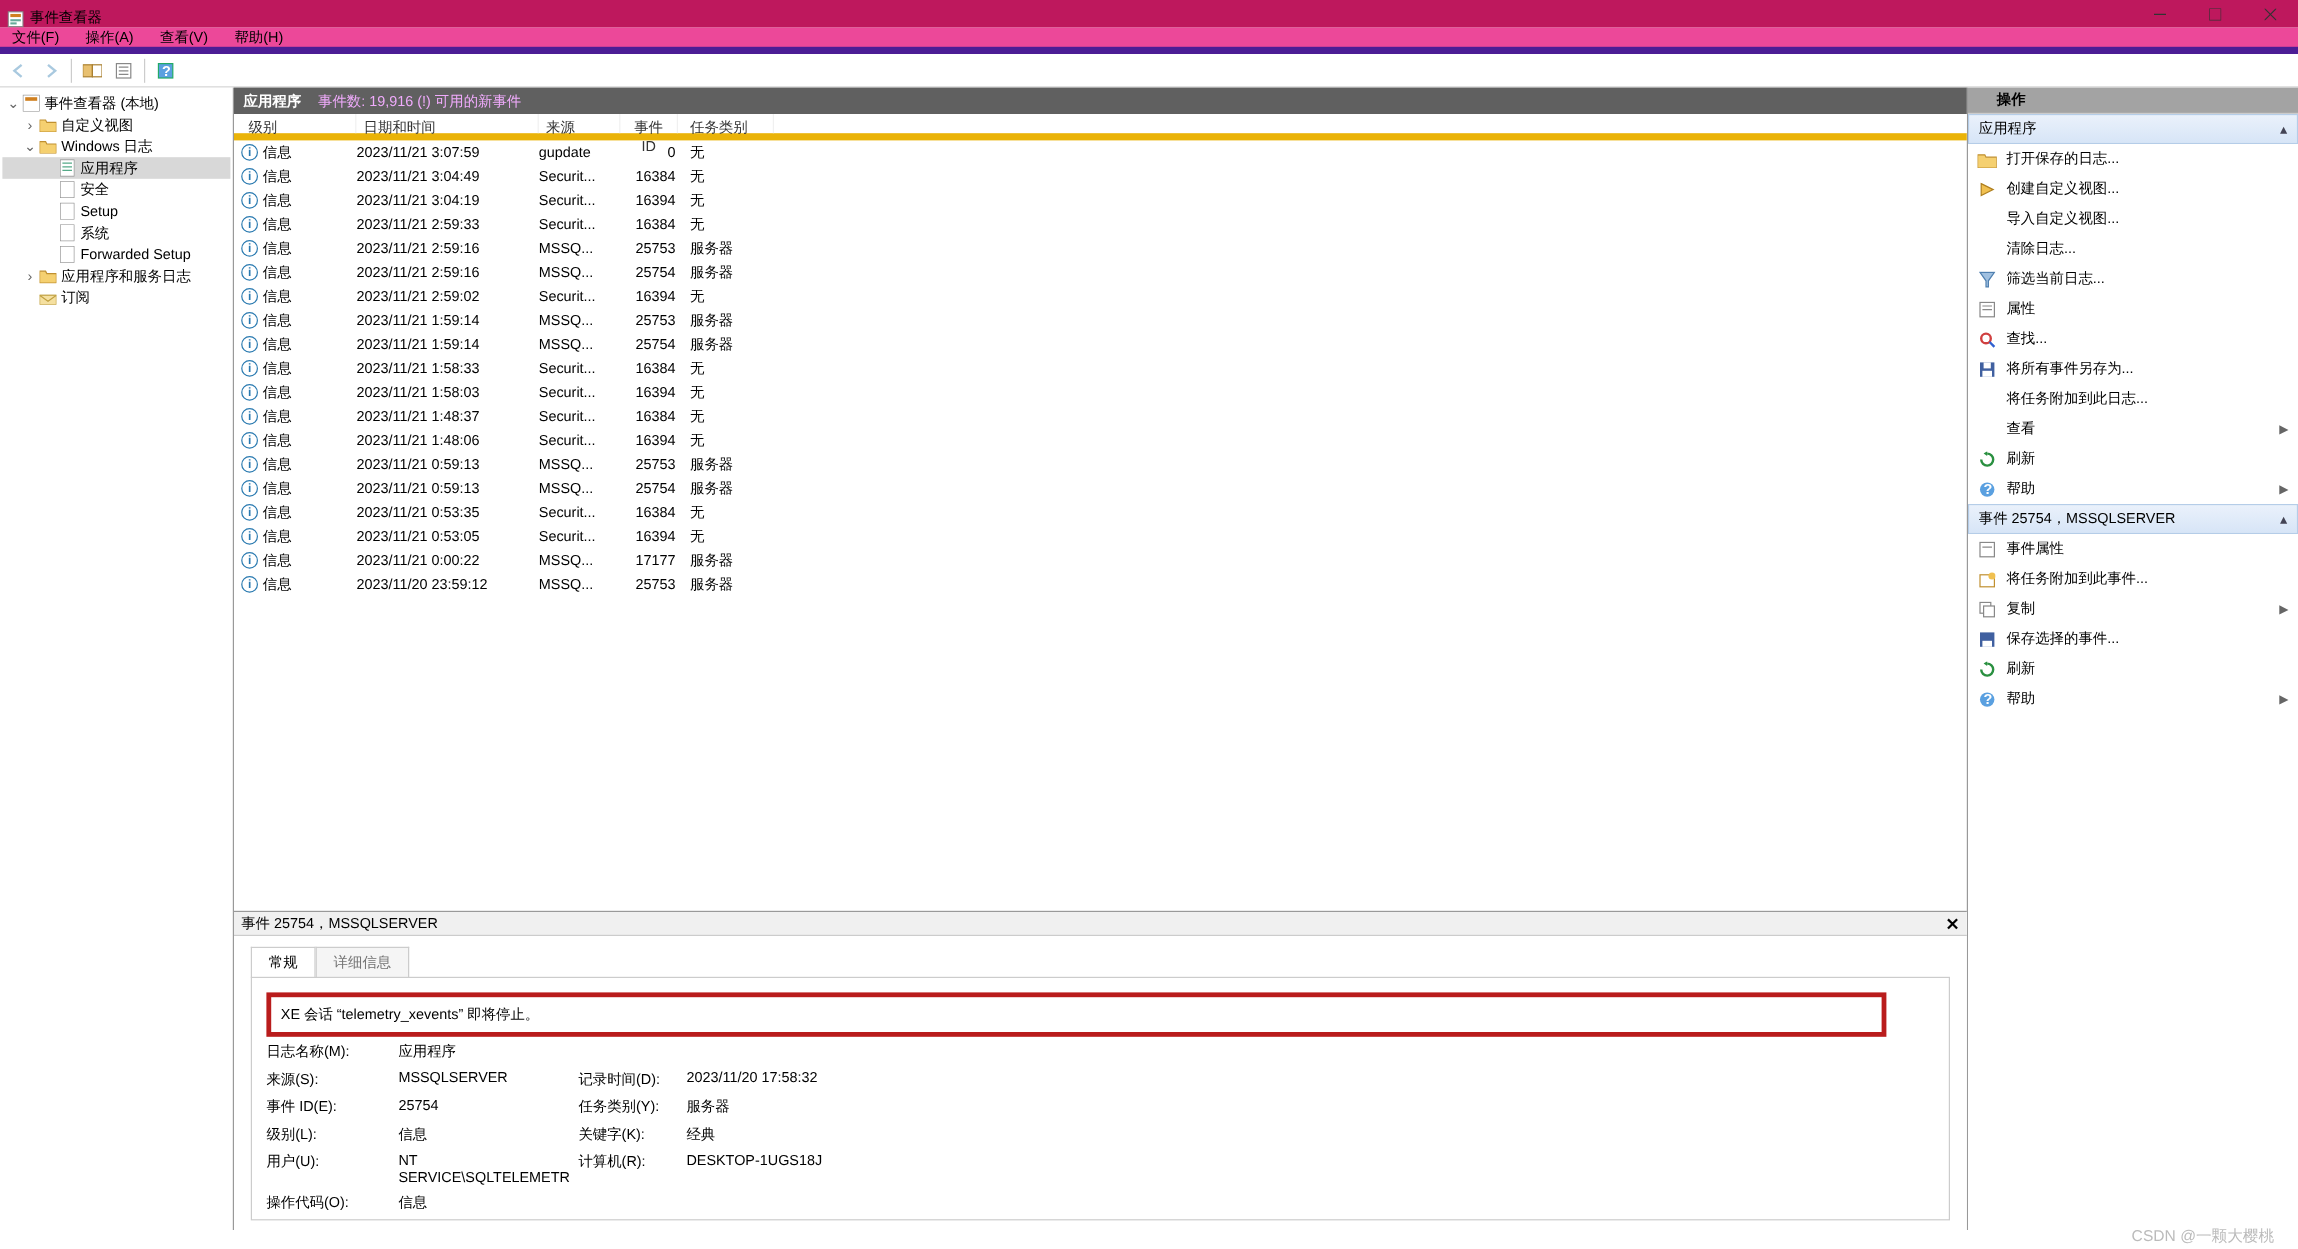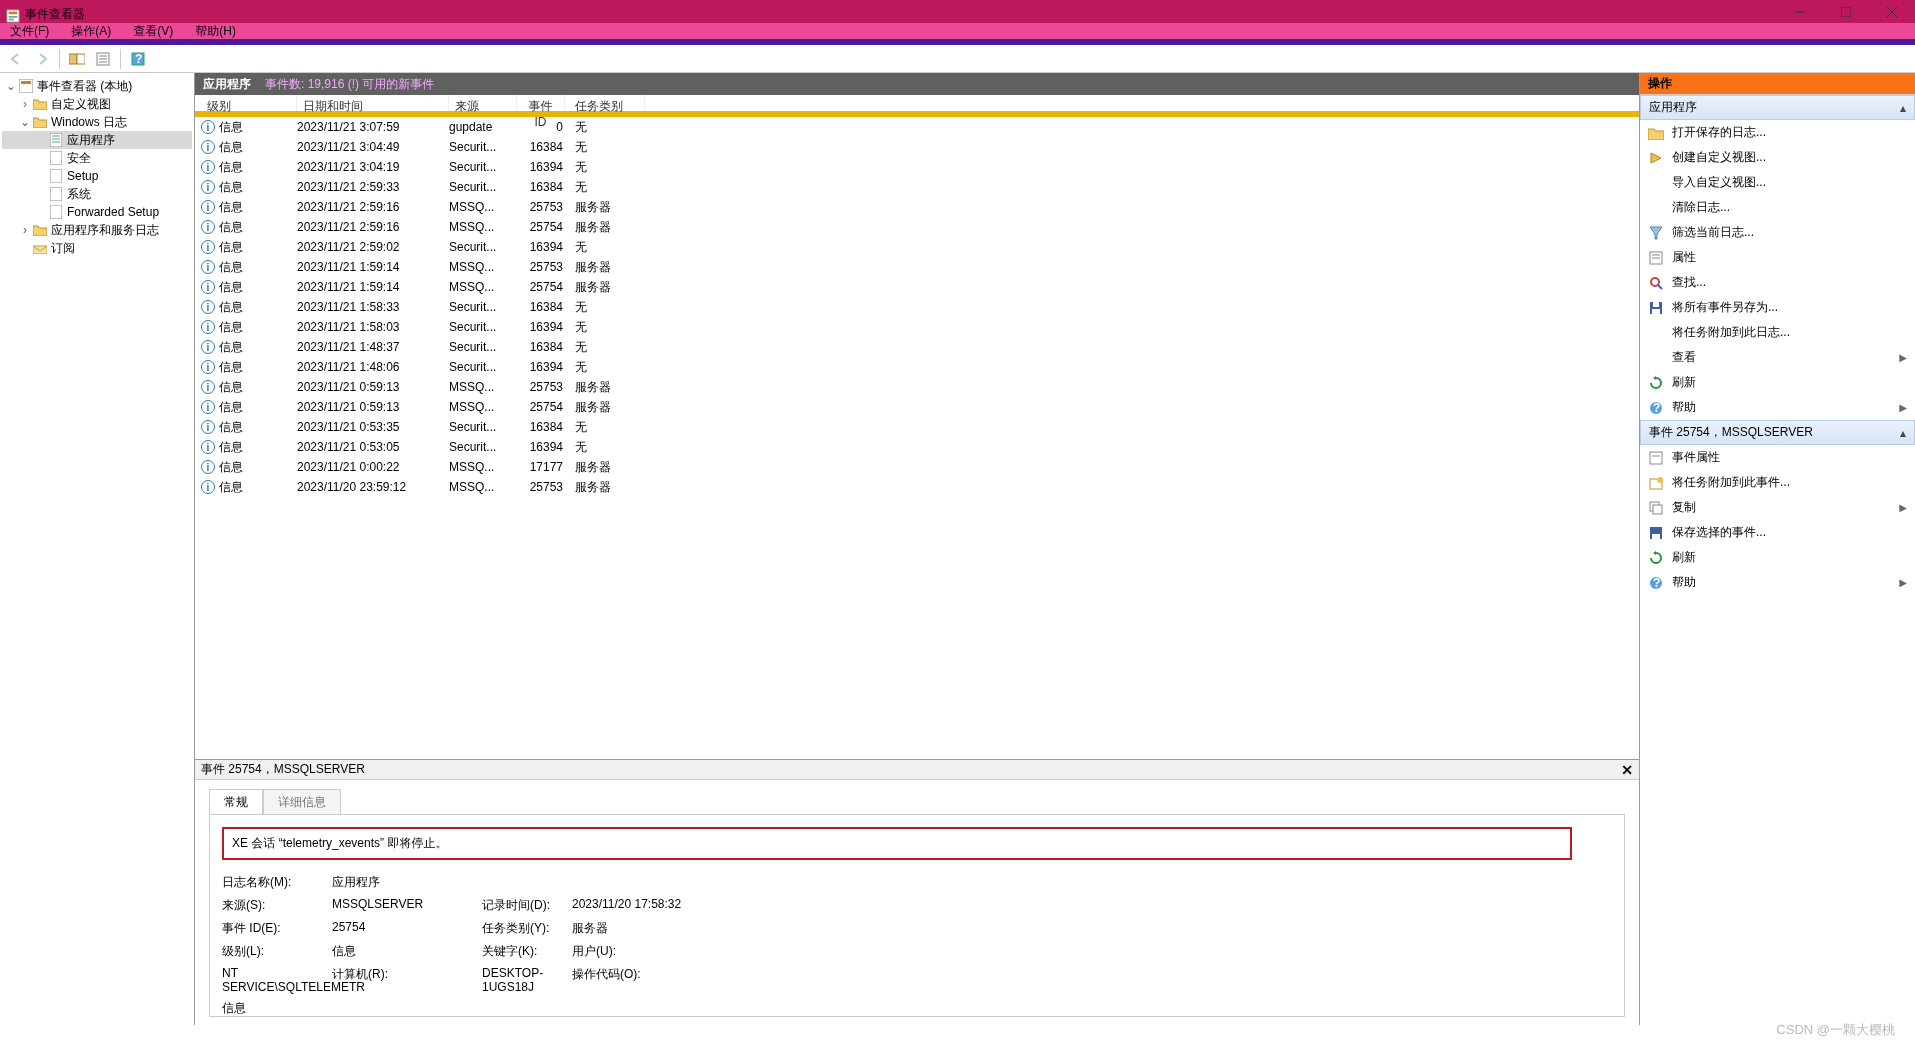--- a/index.html
+++ b/index.html
@@ -39,24 +39,24 @@
 .src{width:68px;overflow:hidden;text-overflow:ellipsis;white-space:nowrap}
 .eid{width:48px;text-align:right;padding-right:2px}
 .cat{width:80px;padding-left:10px}
 .detail{height:265px;display:flex;flex-direction:column;background:#fff}
 .detailhdr{height:20px;background:#f0f0f0;border-bottom:1px solid #ccc;display:flex;align-items:center;padding:0 6px;font-family:monospace}
 .detailhdr .x{margin-left:auto;font-weight:bold;font-size:14px;cursor:pointer}
 .tabs{display:flex;padding:8px 10px 0 14px;gap:0}
 .tab{padding:4px 14px;border:1px solid #ccc;border-bottom:none;background:#fff;position:relative;top:1px}
 .tab.inactive{background:#f5f5f5;color:#737373}
 .tabbody{flex:1;margin:0 14px 8px;border:1px solid #ccc;padding:12px 12px 4px;overflow-y:scroll;position:relative}
-.msgbox{border:2px solid #b91c1c;padding:6px 8px;margin-bottom:14px;width:calc(100% - 40px)}
+.msgbox{border:4px solid #b91c1c;padding:6px 8px;margin-bottom:4px;width:calc(100% - 40px)}
 .props{display:grid;grid-template-columns:110px 150px 90px 1fr;row-gap:6px;font-size:12px}
 .actions{width:275px;background:#fff;display:flex;flex-direction:column}
-.ahdr{height:22px;background:#f97316;border-bottom:1px solid #ccc;padding-left:8px;display:flex;align-items:center;font-weight:bold}
+.ahdr{height:22px;background:#a3a3a3;border-bottom:1px solid #ccc;padding-left:24px;display:flex;align-items:center;font-weight:bold}
 .actsec{background:linear-gradient(#eaf1fb,#d7e5f7);border:1px solid #b5cde8;padding:3px 8px;display:flex;align-items:center}
 .actsec .chv{margin-left:auto;color:#445}
 .act{display:flex;align-items:center;padding:4px 8px;gap:8px}
 .act .chv{margin-left:auto;color:#666;font-size:10px}
 .aicn{width:16px;height:16px;display:inline-flex;align-items:center;justify-content:center}
 .watermark{position:absolute;bottom:2px;right:20px;color:#bbb;font-size:13px;z-index:99}
 </style>
 </head>
 <body>
 
@@ -399,20 +399,21 @@
           <div>2023/11/20 17:58:32</div>
 
           <div>事件 ID(E):</div>
           <div>25754</div>
           <div>任务类别(Y):</div>
           <div>服务器</div>
 
           <div>级别(L):</div>
           <div>信息</div>
           <div>关键字(K):</div>
+          <div>经典</div>
 
           <div>用户(U):</div>
           <div>NT SERVICE\SQLTELEMETR</div>
           <div>计算机(R):</div>
           <div>DESKTOP-1UGS18J</div>
 
           <div>操作代码(O):</div>
           <div>信息</div>
             <div></div>
             <div></div>

